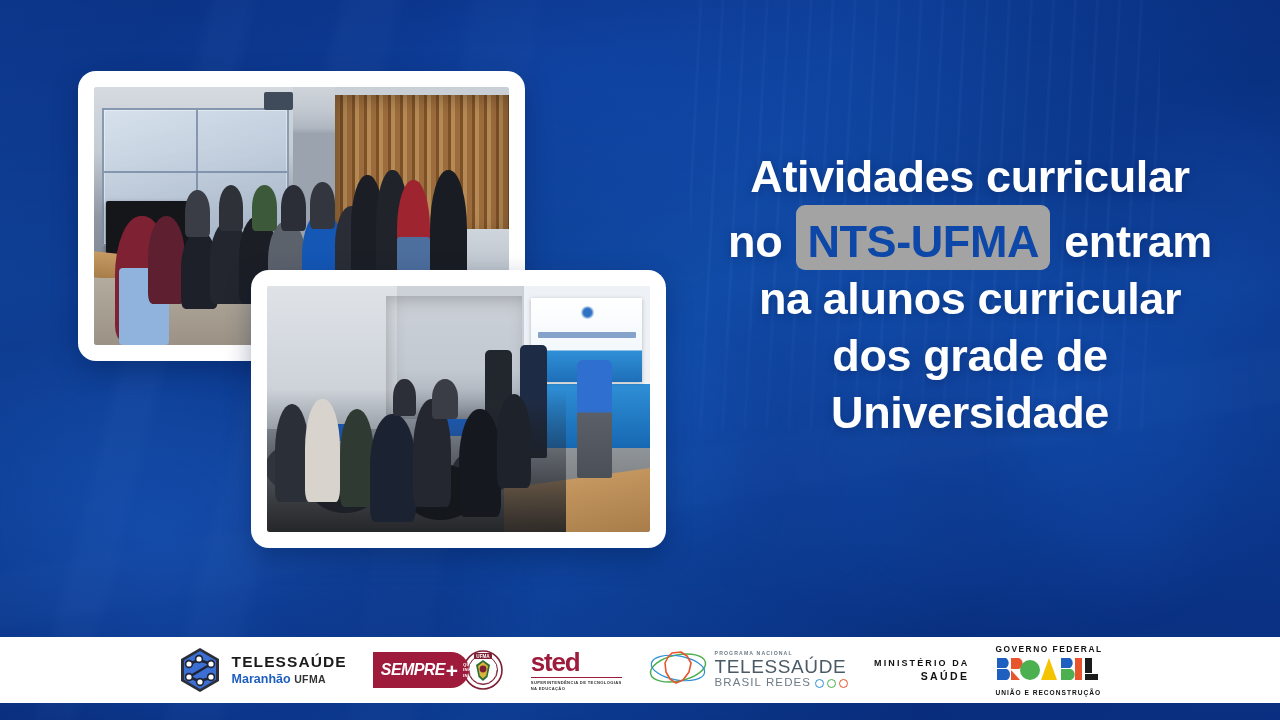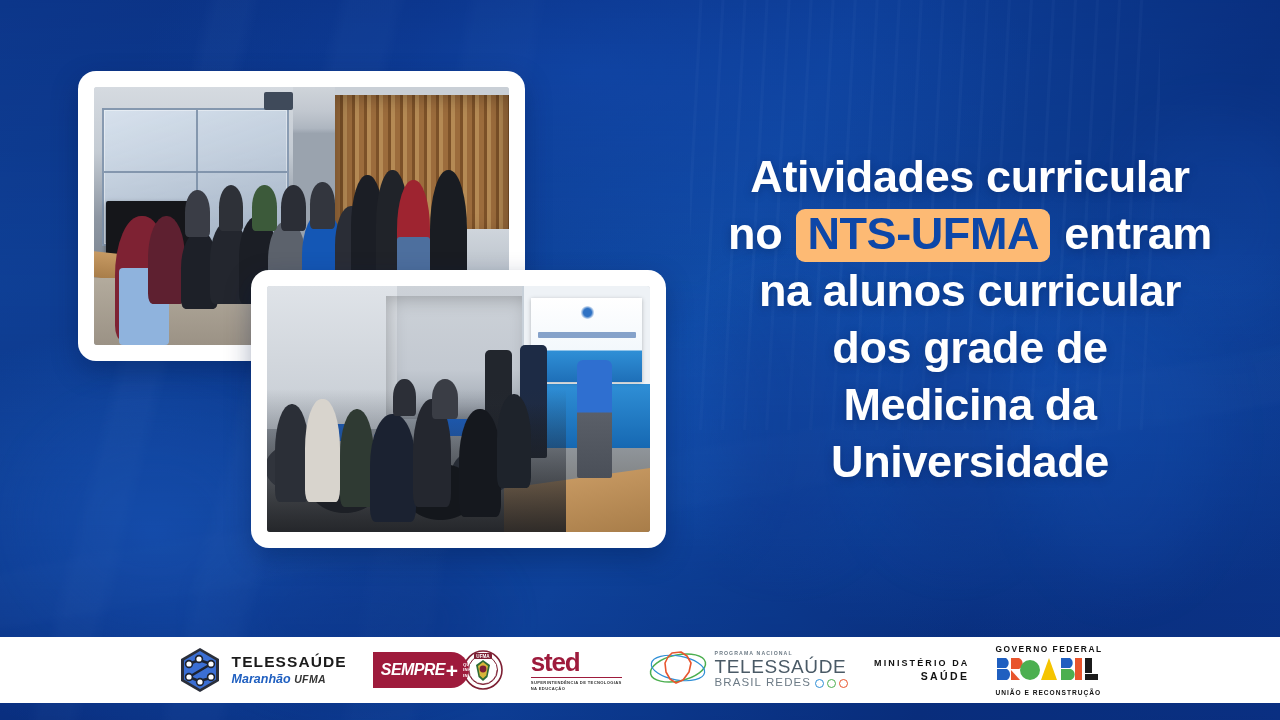--- a/index.html
+++ b/index.html
@@ -234,24 +234,24 @@
     color: #ffffff;
     font-size: 45px;
     line-height: 57px;
     font-weight: 700;
     letter-spacing: -0.4px;
     text-shadow: 0 2px 9px rgba(4,26,74,0.35);
   }
   .headline .ln { display: block; white-space: nowrap; }
   .hl-chip {
     display: inline-block;
-    background: #fdba74;
+    background: #a3a3a3;
     color: #0d47a8;
     border-radius: 9px;
-    padding: 1px 11px 4px 11px;
+    padding: 13px 11px 4px 11px;
     margin: 0 2px;
     line-height: 48px;
     vertical-align: baseline;
     text-shadow: none;
   }
 
   
   .footer {
     position: absolute;
     left: 0;
@@ -266,21 +266,21 @@
   }
   .logo { display: flex; align-items: center; }
 
   
   .lg-tele { gap: 9px; }
   .hexwrap { width: 46px; height: 48px; }
   .tele-txt { line-height: 1.05; }
   .tele-1 {
     font-size: 15.5px; font-weight: 700; color: #1b1b1b; letter-spacing: 1.1px;
   }
-  .tele-2 { font-size: 12.5px; margin-top: 2px; font-style: italic; }
+  .tele-2 { font-size: 12.5px; margin-top: 2px; }
   .tele-2 .ma { color: #1f5fc0; font-weight: 700; }
   .tele-2 .uf { color: #333; font-weight: 700; font-size: 10.5px; letter-spacing: .4px; }
 
   
   .lg-sempre { position: relative; }
   .sempre-pill {
     position: relative;
     width: 96px; height: 36px;
     background: #9e1b3c;
     border-radius: 0 18px 18px 0;
@@ -414,21 +414,20 @@
       <div class="pz" style="left:43%; top:38%; width:7%;  height:16%; background:#3a3d45;"></div>
       <div class="pz" style="left:33%; top:38%; width:6%;  height:15%; background:#2c2f37;"></div>
     </div>
   </div>
 
   <div class="headline">
     <span class="ln">Atividades curricular</span>
     <span class="ln"><span>no </span><span class="hl-chip">NTS-UFMA</span><span> entram</span></span>
     <span class="ln">na alunos curricular</span>
     <span class="ln">dos grade de</span>
-    <span class="ln">Medicina da</span>
     <span class="ln">Universidade</span>
   </div>
 
   <div class="footer">
 
     <div class="logo lg-tele">
       <span class="hexwrap">
         <svg viewBox="0 0 46 48" width="46" height="48">
           <polygon points="23,2 42,13 42,35 23,46 4,35 4,13" fill="#2b2f3a"></polygon>
           <polygon points="23,5 39,14.5 39,33.5 23,43 7,33.5 7,14.5" fill="#3b6fd4"></polygon>

